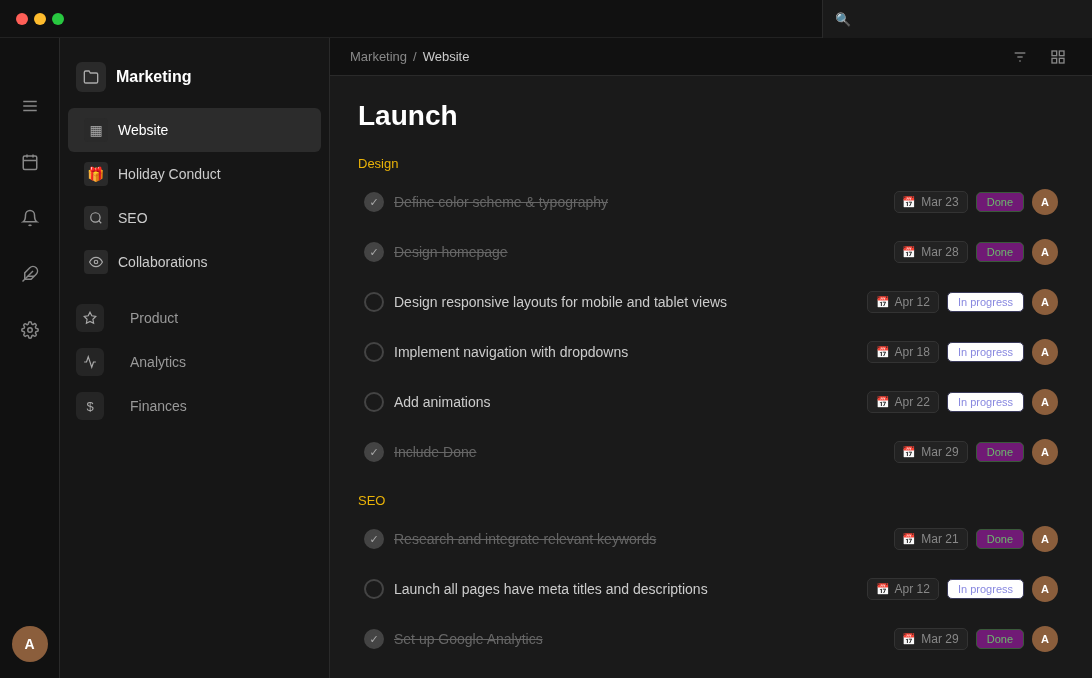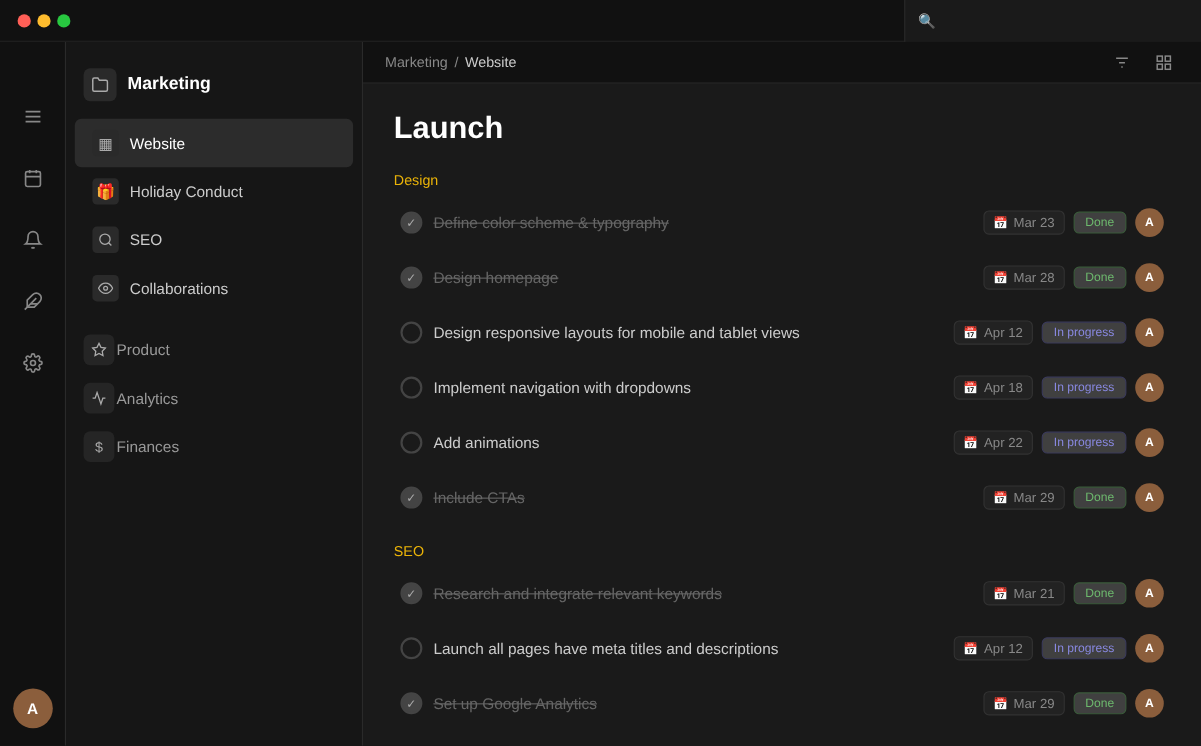--- a/index.html
+++ b/index.html
@@ -95,21 +95,21 @@
       color: #aaa; font-size: 14px;
       background: #2a2a2a;
       border-radius: 4px;
     }
     .sidebar-group {
       margin-top: 8px;
     }
     .sidebar-group-item {
       display: flex;
       align-items: center;
-      gap: 2px;
+      gap: 26px;
       padding: 8px 16px;
       cursor: pointer;
       font-size: 14px;
       color: #999;
     }
     .sidebar-group-item .gi-icon {
       width: 28px; height: 28px;
       display: flex; align-items: center; justify-content: center;
       background: #252525;
       border-radius: 6px;
@@ -255,22 +255,22 @@
       border-radius: 5px;
       padding: 3px 8px;
     }
 
     .status-badge {
       font-size: 11px;
       padding: 3px 10px;
       border-radius: 5px;
       font-weight: 500;
     }
-    .status-done { background: #404040; color: #6db86d; border: 1px solid #3a5a3a; }
-    .status-inprogress { background: #404040; color: #8888e0; border: 1px solid #3a3a5a; }
+    .status-done { background: #701a75; color: #6db86d; border: 1px solid #3a5a3a; }
+    .status-inprogress { background: #ffffff; color: #8888e0; border: 1px solid #3a3a5a; }
 
     .task-avatar {
       width: 26px; height: 26px;
       border-radius: 50%;
       background: #8b5e3c;
       display: flex; align-items: center; justify-content: center;
       font-size: 11px; color: #fff; font-weight: 600;
       overflow: hidden;
     }
   </style>
@@ -466,21 +466,21 @@
                 <div class="task-check open"></div>
                 <span class="task-title">Add animations</span>
                 <div class="task-meta">
                   <div class="task-date"><span style="font-size:11px;color:#666;">📅</span> Apr 22</div>
                   <div class="status-badge status-inprogress">In progress</div>
                   <div class="task-avatar">A</div>
                 </div>
               </div>
               <div class="task-row">
                 <div class="task-check done"></div>
-                <span class="task-title strikethrough">Include CTAs</span>
+                <span class="task-title strikethrough">Include Done</span>
                 <div class="task-meta">
                   <div class="task-date"><span style="font-size:11px;color:#666;">📅</span> Mar 29</div>
                   <div class="status-badge status-done">Done</div>
                   <div class="task-avatar">A</div>
                 </div>
               </div>
             </div>
           </div>
           <div class="sidebar-section">
             <div class="section-label">SEO</div>

